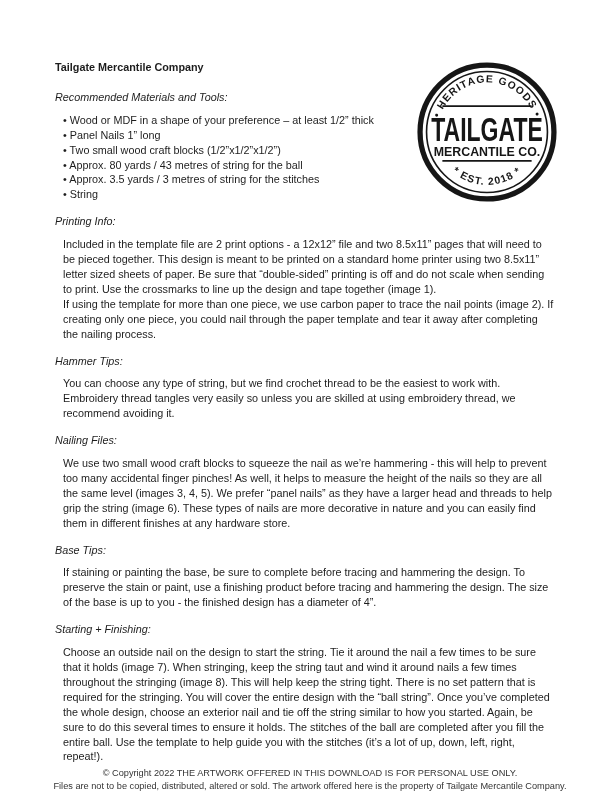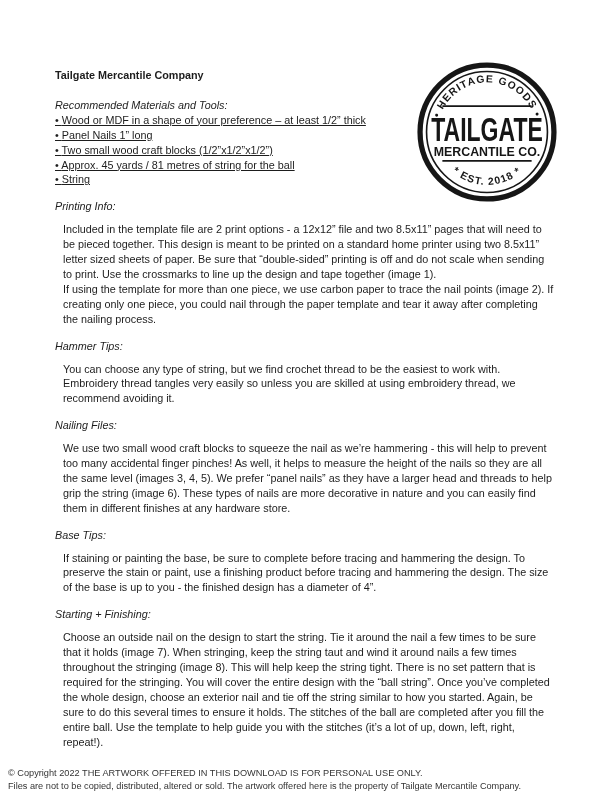--- a/index.html
+++ b/index.html
@@ -5,51 +5,52 @@
   html,body{margin:0;padding:0;background:#9a9a9a;}
   .page{
     width:612px;height:792px;background:#ffffff;position:relative;
     font-family:"Liberation Sans",sans-serif;color:#1d1d1d;overflow:hidden;
     margin:0 auto;box-shadow:0 0 6px rgba(0,0,0,.35);
   }
   .content{
     position:absolute;left:55px;top:60px;width:508px;
     font-size:10.8px;line-height:14.9px;letter-spacing:0;
   }
-  .doc-header{font-weight:bold;margin:8px 0 15px 0;}
+  .doc-header{font-weight:bold;margin:0 0 15px 0;}
   .doc-header div{white-space:nowrap;}
   .section{margin-top:12px;}
   .section-heading{font-style:italic;}
   .para{white-space:pre-line;margin:8px;}
-  ul.materials{list-style:none;margin:0;padding:0;text-decoration:underline;}
+  ul.materials{list-style:none;margin:8px;padding:0;}
   ul.materials li::before{content:"• ";}
   .logo-wrap{position:absolute;left:416px;top:61px;width:142px;height:142px;}
   .footer{
-    position:absolute;left:8px;right:0;top:767px;text-align:left;
+    position:absolute;left:8px;right:0;top:767px;text-align:center;
     font-size:9.2px;line-height:13.2px;color:#343434;
   }
 </style>
 </head>
 <body>
 
 <div class="page">
 
   <div class="content">
 
     <div class="doc-header">
       <div>Tailgate Mercantile Company</div>
     </div>
 
     <div class="section">
       <div class="section-heading">Recommended Materials and Tools:</div>
       <ul class="materials">
         <li>Wood or MDF in a shape of your preference – at least 1/2” thick</li>
         <li>Panel Nails 1” long</li>
         <li>Two small wood craft blocks (1/2”x1/2”x1/2”)</li>
-        <li>Approx. 45 yards / 81 metres of string for the ball</li>
+        <li>Approx. 80 yards / 43 metres of string for the ball</li>
+        <li>Approx. 3.5 yards / 3 metres of string for the stitches</li>
         <li>String</li>
       </ul>
     </div>
 
     <div class="section">
       <div class="section-heading">Printing Info:</div>
       <p class="para">Included in the template file are 2 print options - a 12x12” file and two 8.5x11” pages that will need to be pieced together. This design is meant to be printed on a standard home printer using two 8.5x11” letter sized sheets of paper. Be sure that “double-sided” printing is off and do not scale when sending to print. Use the crossmarks to line up the design and tape together (image 1).
 If using the template for more than one piece, we use carbon paper to trace the nail points (image 2). If creating only one piece, you could nail through the paper template and tear it away after completing the nailing process.</p>
     </div>
 

